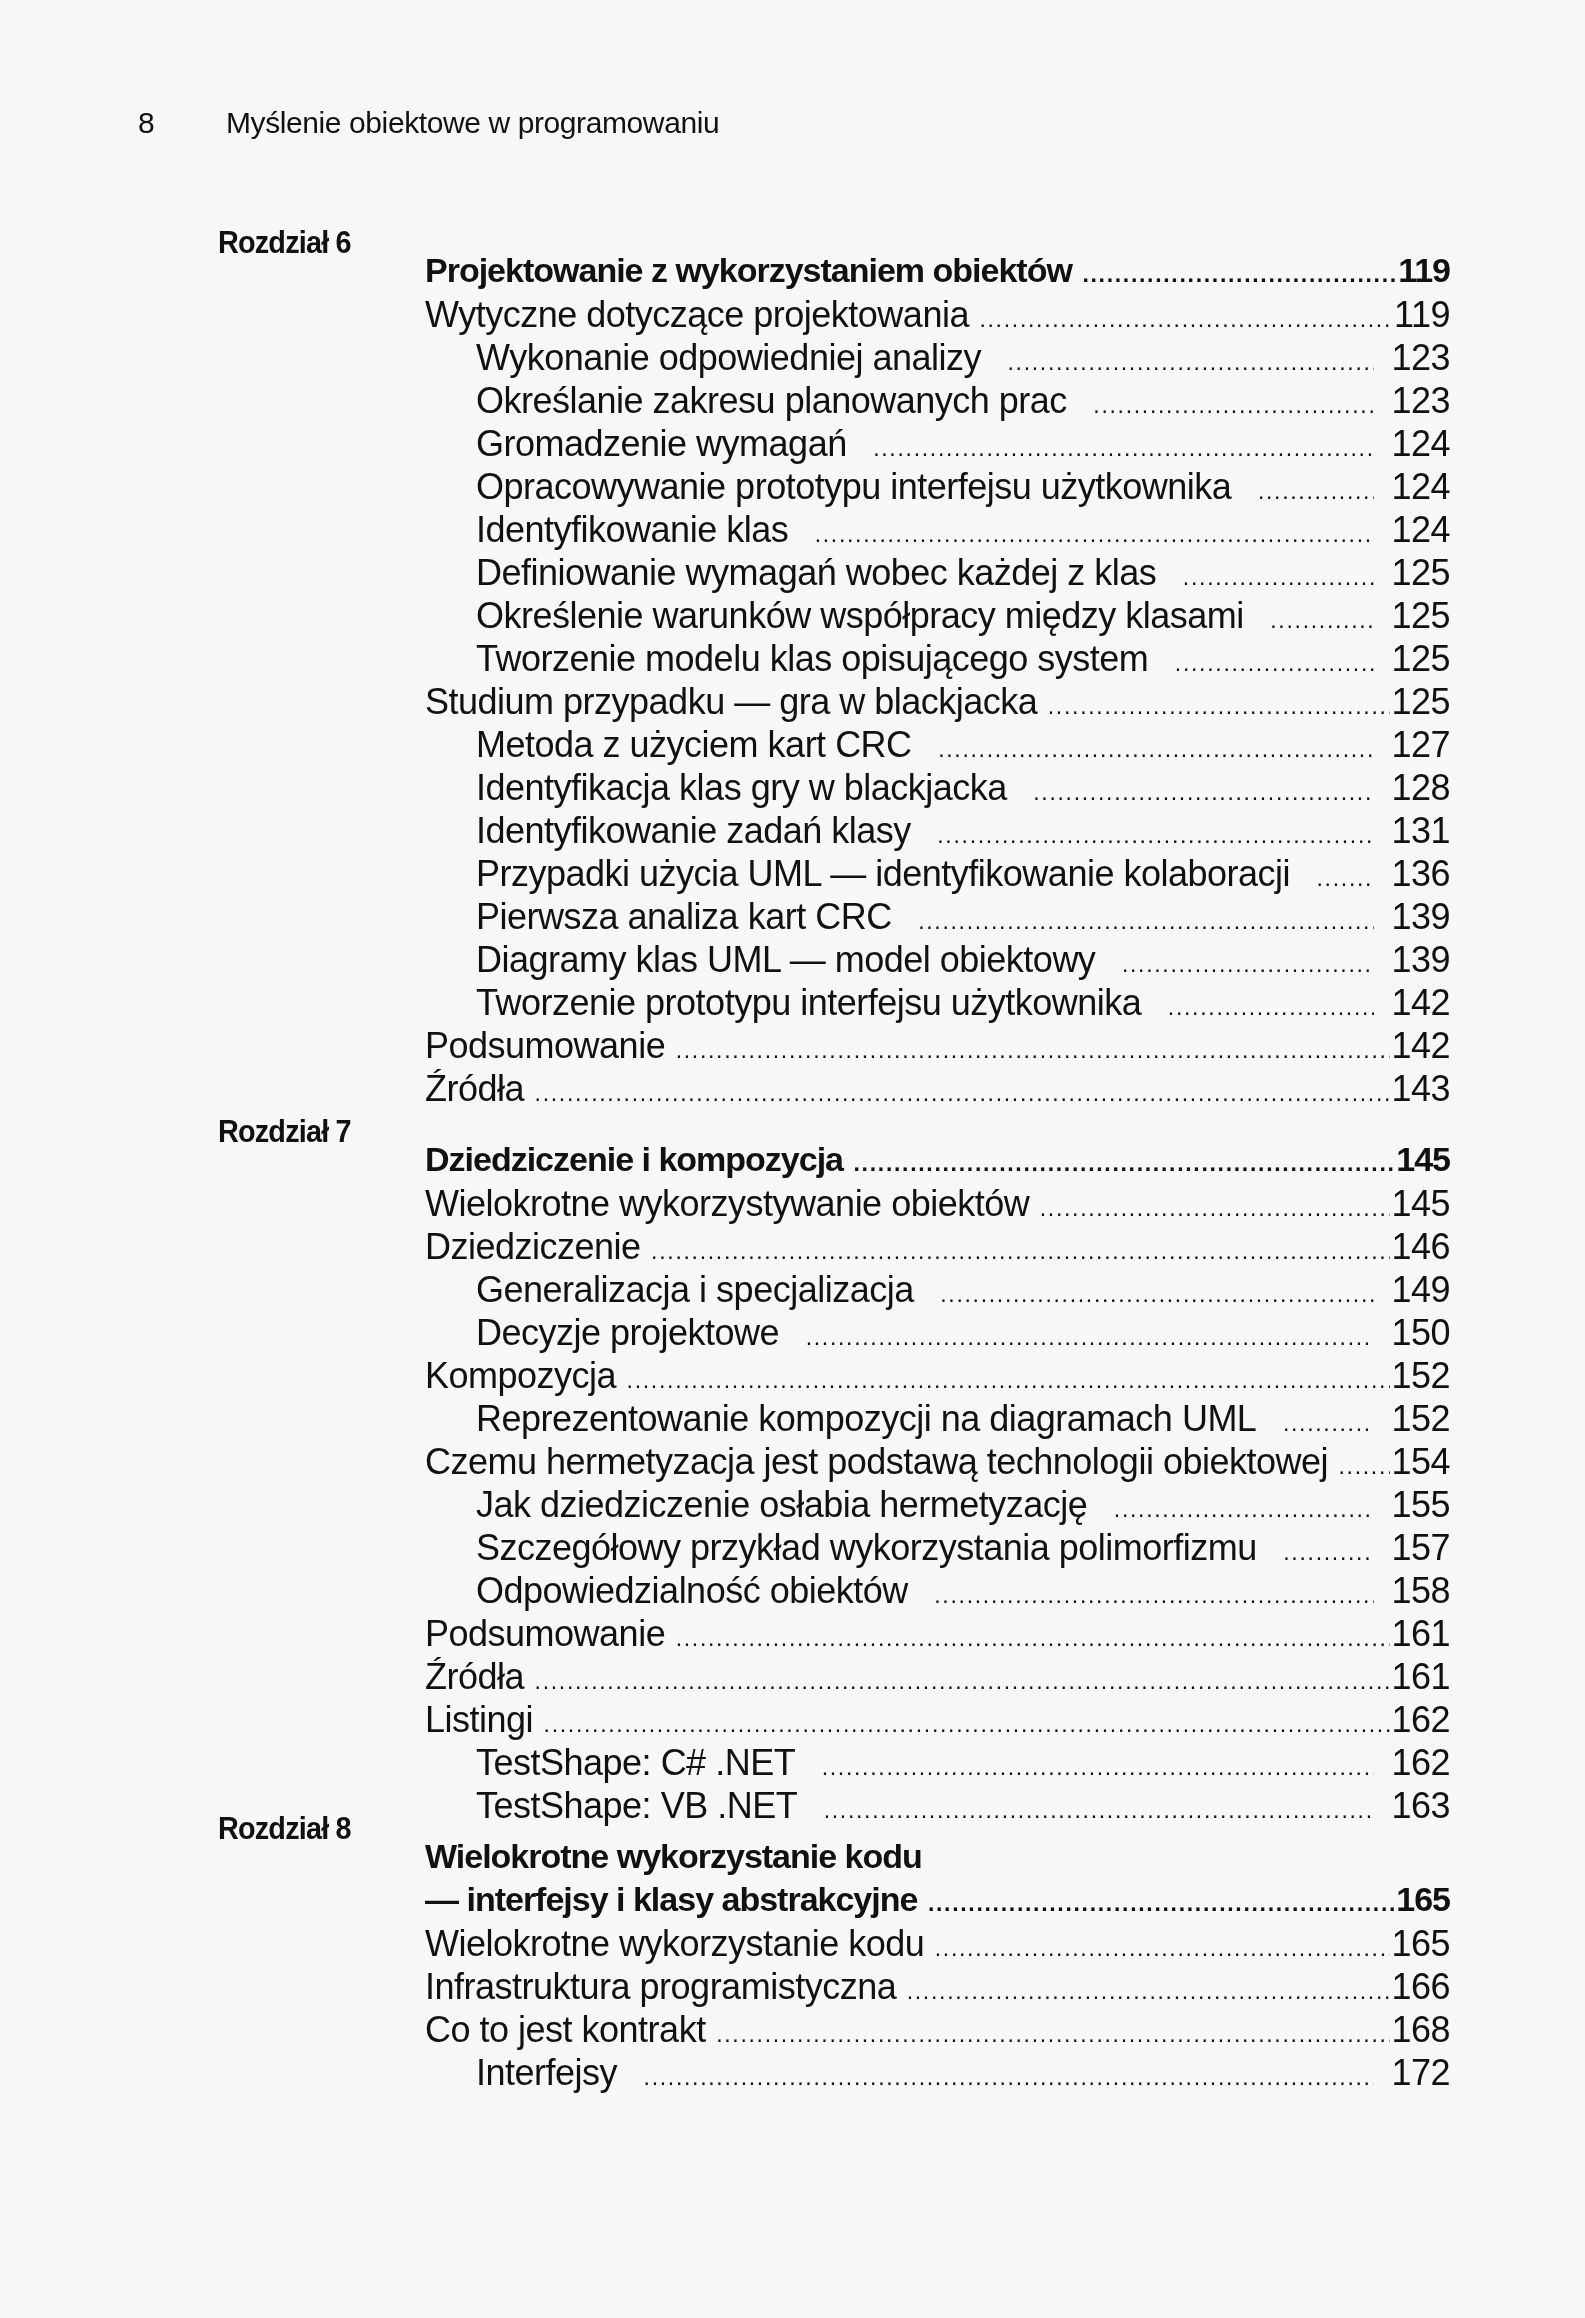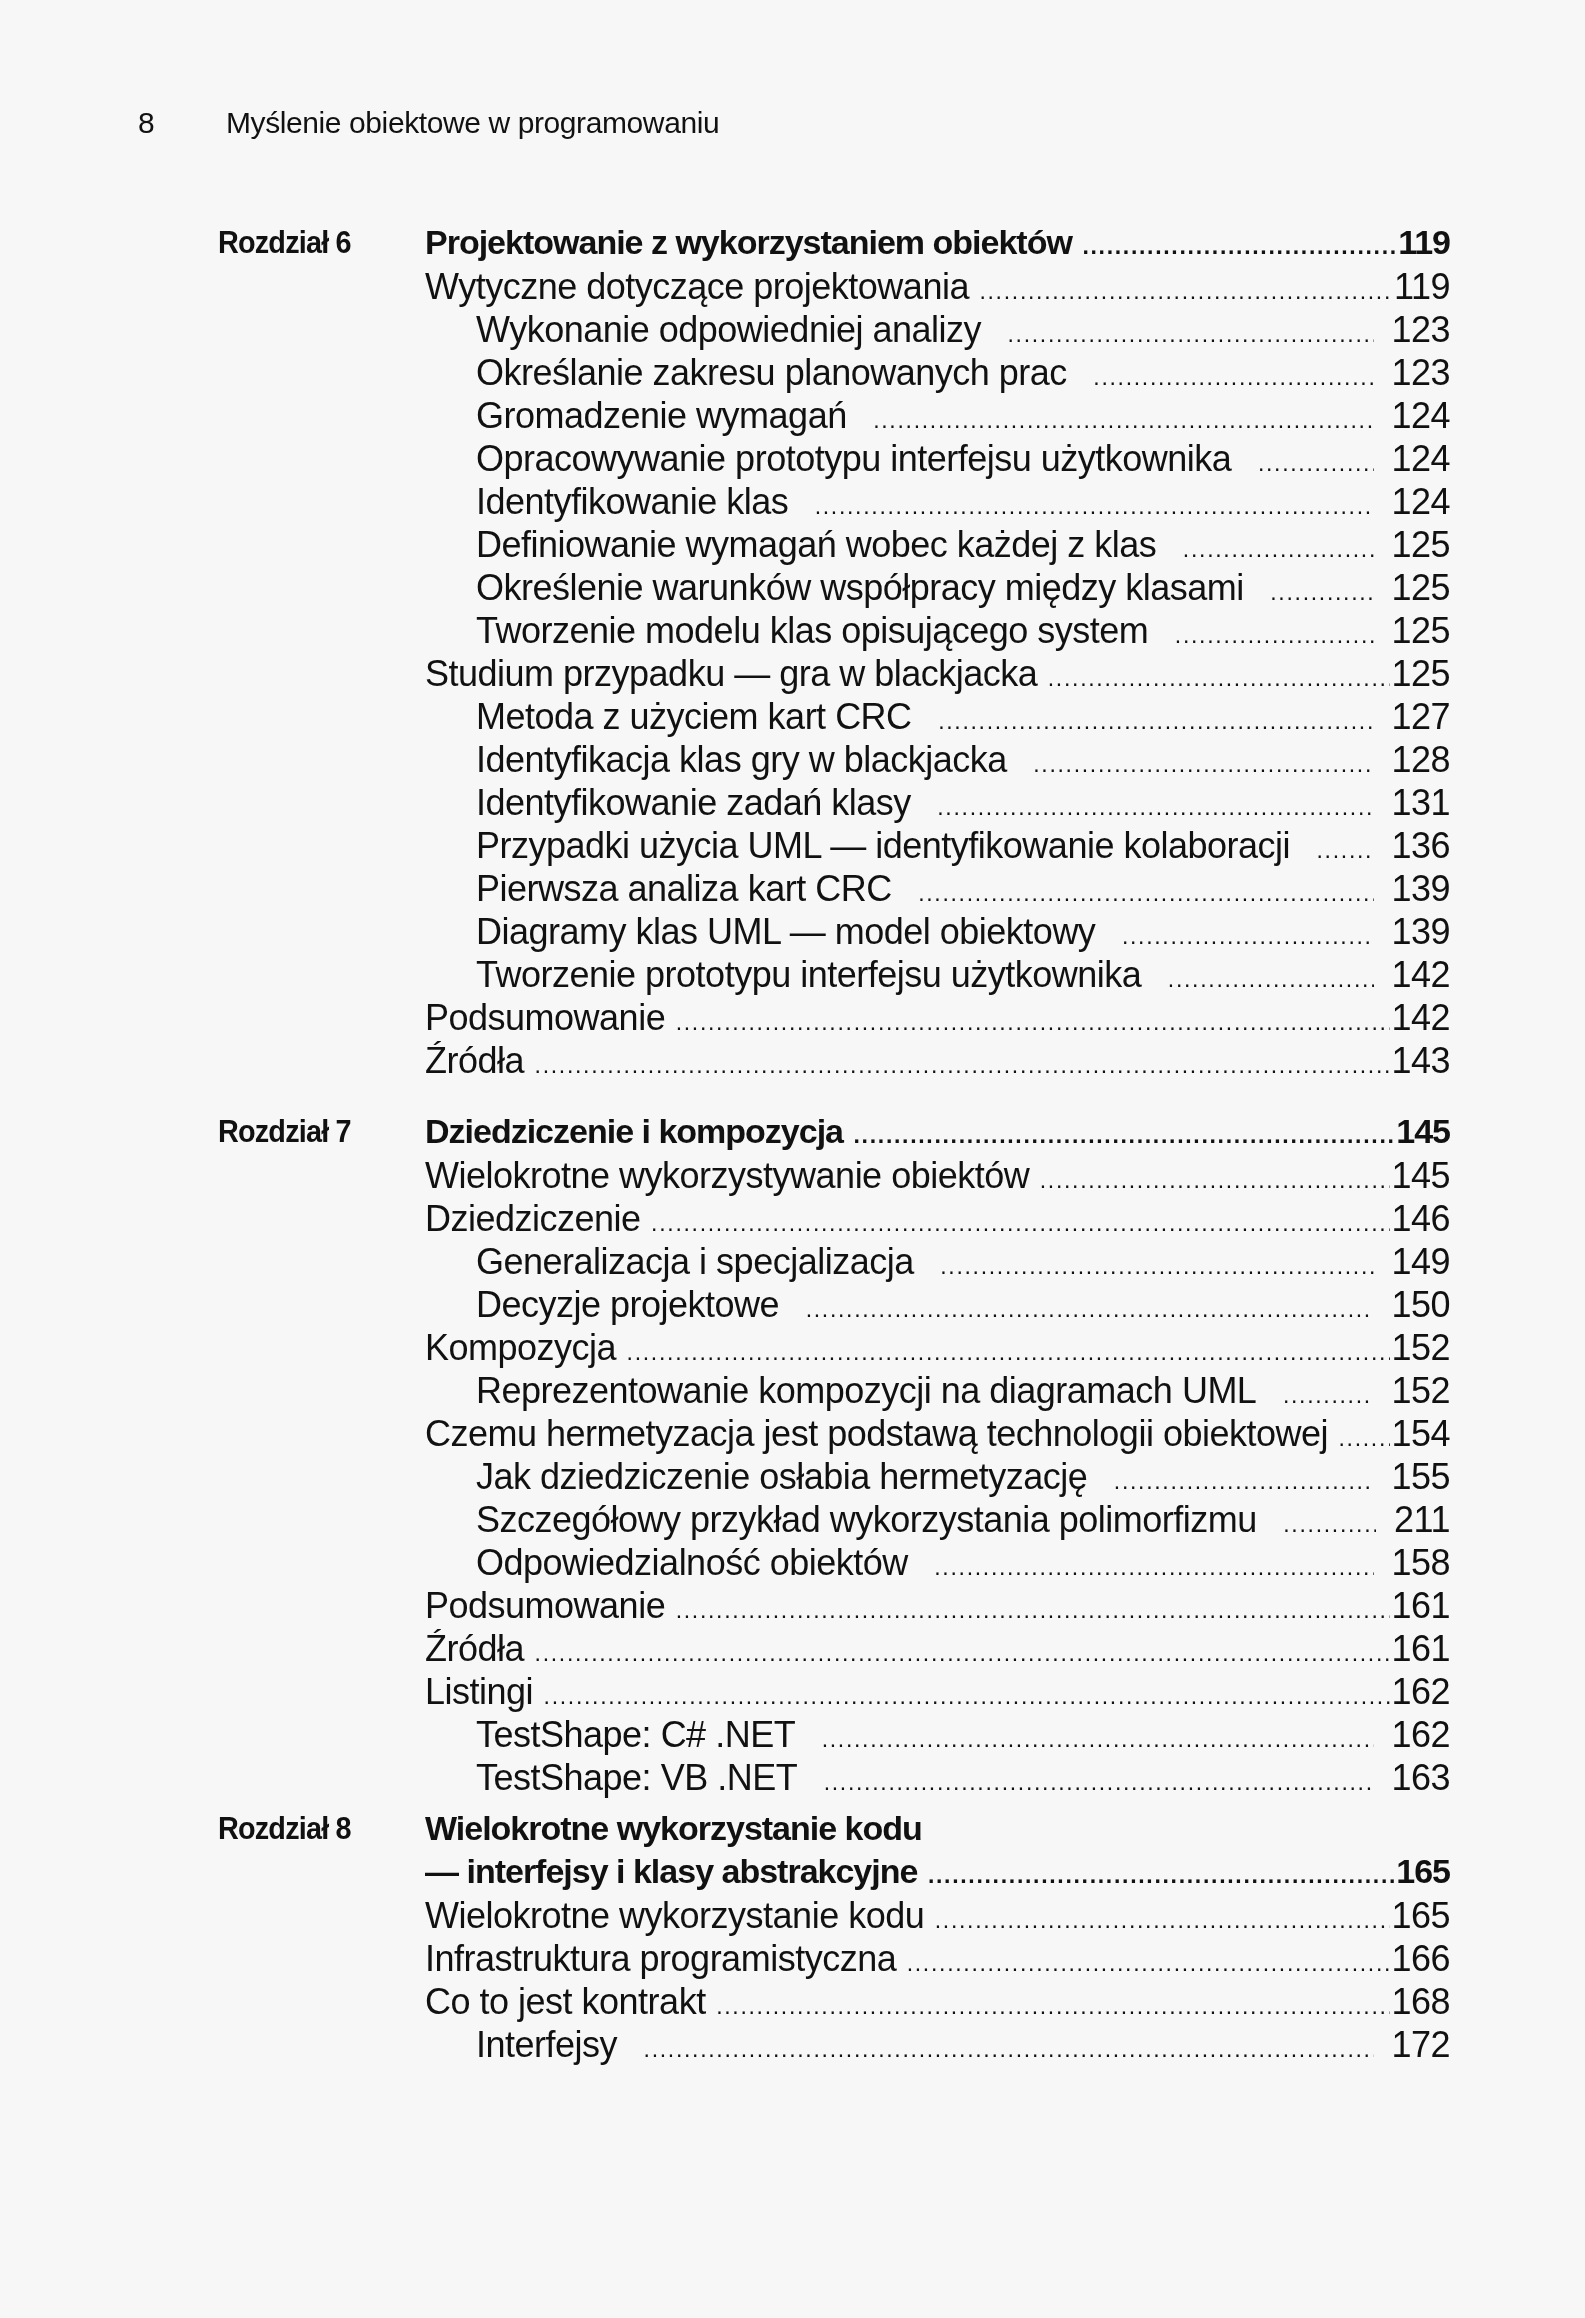--- a/index.html
+++ b/index.html
@@ -2,21 +2,21 @@
 <html style="font-size:14px"><head>
 <meta charset="utf-8">
 <style>
   html, body { margin:0; padding:0; }
   body { width:1585px; height:2319px; background:#f7f7f7; position:relative; overflow:hidden;
          font-family:"Liberation Sans", sans-serif; color:#111; }
   .running-head { position:absolute; top:106px; left:138px; font-size:30px; letter-spacing:-0.4px; }
   .running-head .pnum { display:inline-block; width:80px; }
   .chapter { position:absolute; left:218px; width:1232px; }
   .ch-label { position:absolute; left:0; top:0; font-weight:bold; font-size:32px; letter-spacing:-0.9px; transform:scaleX(0.9); transform-origin:left; }
-  .ch-body { margin-left:207px; }
+  .ch-body { margin-left:207px;margin-top:28px; }
   .row { display:flex; align-items:baseline; height:43px; line-height:43px; font-size:36px; letter-spacing:-0.5px; }
   .row.indent { padding-left:51px;gap:16px; }
   .row .t { white-space:nowrap; padding-right:10.5px; transform-origin:left; }
   .row .lead { flex:1; overflow:hidden; white-space:nowrap; height:43px; }
   .row .lead::before { content:"........................................................................................................................................................................................................"; letter-spacing:1.7px; font-size:23px; }
   .row .p { white-space:nowrap; padding-left:1.7px; }
   .row.head { font-weight:bold; font-size:34px; height:45px; line-height:45px; letter-spacing:-1px; }
   .row.head .lead { height:45px; }
   .row.head .lead::before { font-weight:bold; }
   .row.head-first { font-weight:bold; font-size:34px; height:42px; line-height:42px; letter-spacing:-1px; }
@@ -182,21 +182,21 @@
           <span class="p">154</span>
         </div>
         <div class="row indent">
           <span class="t">Jak dziedziczenie osłabia hermetyzację</span>
           <span class="lead"></span>
           <span class="p">155</span>
         </div>
         <div class="row indent">
           <span class="t">Szczegółowy przykład wykorzystania polimorfizmu</span>
           <span class="lead"></span>
-          <span class="p">211</span>
+          <span class="p">157</span>
         </div>
         <div class="row indent">
           <span class="t">Odpowiedzialność obiektów</span>
           <span class="lead"></span>
           <span class="p">158</span>
         </div>
         <div class="row">
           <span class="t">Podsumowanie</span>
           <span class="lead"></span>
           <span class="p">161</span>

